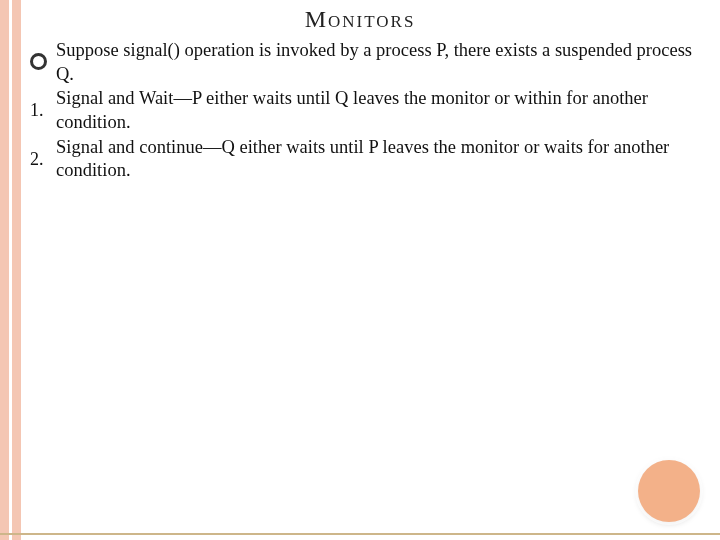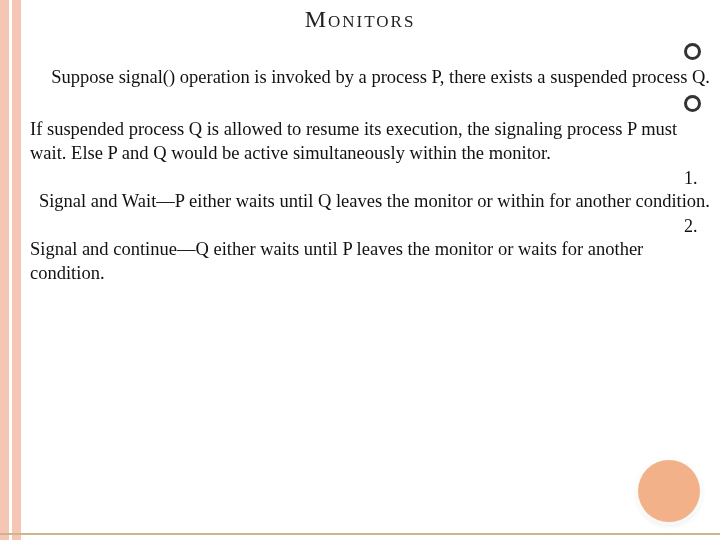--- a/index.html
+++ b/index.html
@@ -28,23 +28,22 @@
     font-variant: small-caps;
   }
   .content {
     padding: 6px 10px 0 30px;
     font-size: 18.5px;
     line-height: 1.28;
     color: #111;
   }
   .row {
     display: flex;
-    align-items: flex-end;
+    align-items: center;
     margin-bottom: 1px;
-    flex-direction: column;
   }
   .marker {
     width: 26px;
     flex-shrink: 0;
     font-size: 18px;
     line-height: 1.3;
     text-align: left;
   }
   .marker.circle::before {
     content: "";
@@ -82,24 +81,20 @@
 <div class="stripe stripe2"></div>
 
 <div class="title">Monitors</div>
 
 <div class="content">
   <div class="row">
     <div class="marker circle"></div>
     <div class="text">Suppose signal() operation is invoked by a process P, there exists a suspended process Q.</div>
   </div>
   <div class="row">
-    <div class="marker circle"></div>
-    <div class="text">If suspended process Q is allowed to resume its execution, the signaling process P must wait. Else P and Q would be active simultaneously within the monitor.</div>
-  </div>
-  <div class="row">
     <div class="marker">1.</div>
     <div class="text">Signal and Wait—P either waits until Q leaves the monitor or within for another condition.</div>
   </div>
   <div class="row">
     <div class="marker">2.</div>
     <div class="text">Signal and continue—Q either waits until P leaves the monitor or waits for another condition.</div>
   </div>
 </div>
 
 <div class="deco-circle"></div>

